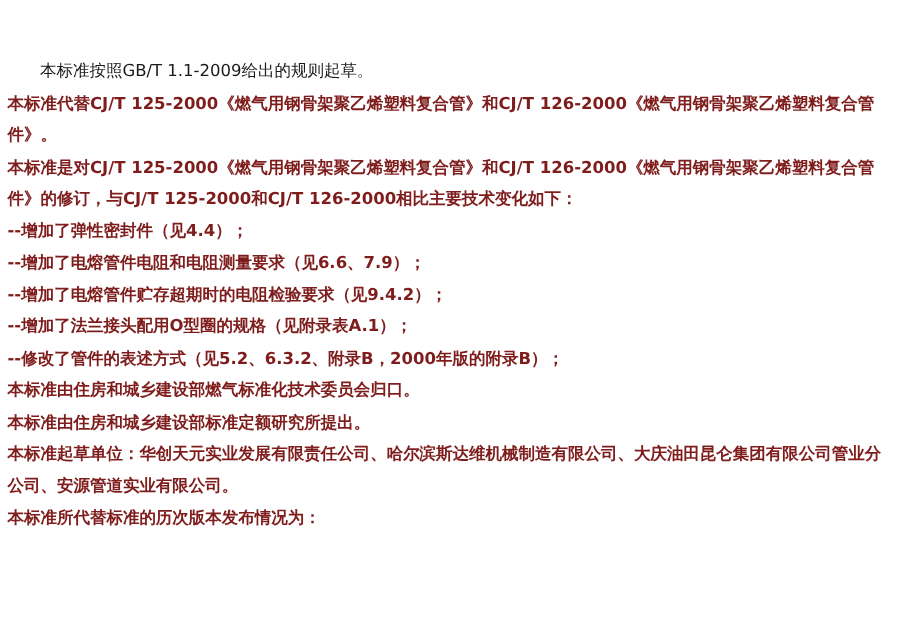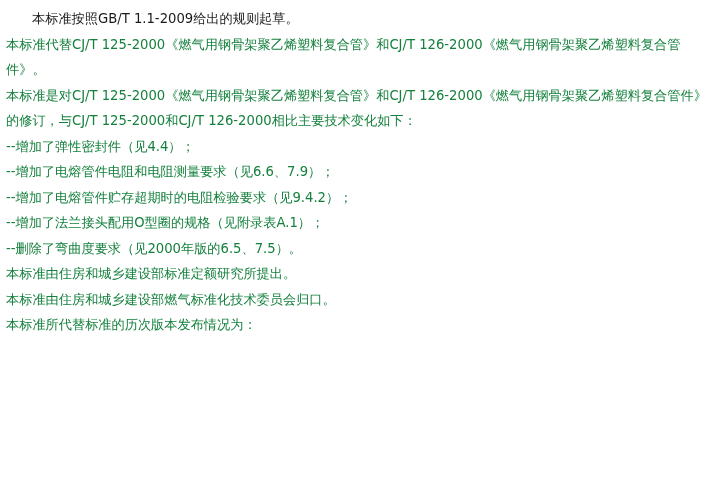--- a/index.html
+++ b/index.html
@@ -24,39 +24,42 @@
   .para {
     font-size: 13.2px;
     line-height: 25.5px;
     color: #1a1a1a;
     white-space: pre-wrap;
     word-break: break-all;
     letter-spacing: 0px;
   }
   .indent {
     text-indent: 26px;
+    margin-top: 39px;
   }
   .block {
     font-size: 13.2px;
     line-height: 25.5px;
-    color: #15803d;
+    color: #7f1d1d;
     white-space: pre-wrap;
     word-break: break-all;
+    font-weight: bold;
   }
 </style>
 </head>
 <body>
 
 <div class="page">
 
   <div class="para indent">本标准按照GB/T 1.1-2009给出的规则起草。</div>
   <div class="block">本标准代替CJ/T 125-2000《燃气用钢骨架聚乙烯塑料复合管》和CJ/T 126-2000《燃气用钢骨架聚乙烯塑料复合管件》。</div>
   <div class="block">本标准是对CJ/T 125-2000《燃气用钢骨架聚乙烯塑料复合管》和CJ/T 126-2000《燃气用钢骨架聚乙烯塑料复合管件》的修订，与CJ/T 125-2000和CJ/T 126-2000相比主要技术变化如下：</div>
   <div class="block">--增加了弹性密封件（见4.4）；</div>
   <div class="block">--增加了电熔管件电阻和电阻测量要求（见6.6、7.9）；</div>
   <div class="block">--增加了电熔管件贮存超期时的电阻检验要求（见9.4.2）；</div>
   <div class="block">--增加了法兰接头配用O型圈的规格（见附录表A.1）；</div>
-  <div class="block">--删除了弯曲度要求（见2000年版的6.5、7.5）。</div>
+  <div class="block">--修改了管件的表述方式（见5.2、6.3.2、附录B，2000年版的附录B）；</div>
+  <div class="block">本标准由住房和城乡建设部燃气标准化技术委员会归口。</div>
   <div class="block">本标准由住房和城乡建设部标准定额研究所提出。</div>
-  <div class="block">本标准由住房和城乡建设部燃气标准化技术委员会归口。</div>
+  <div class="block">本标准起草单位：华创天元实业发展有限责任公司、哈尔滨斯达维机械制造有限公司、大庆油田昆仑集团有限公司管业分公司、安源管道实业有限公司。</div>
   <div class="block">本标准所代替标准的历次版本发布情况为：</div>
 
 </div>
 
 </body></html>

